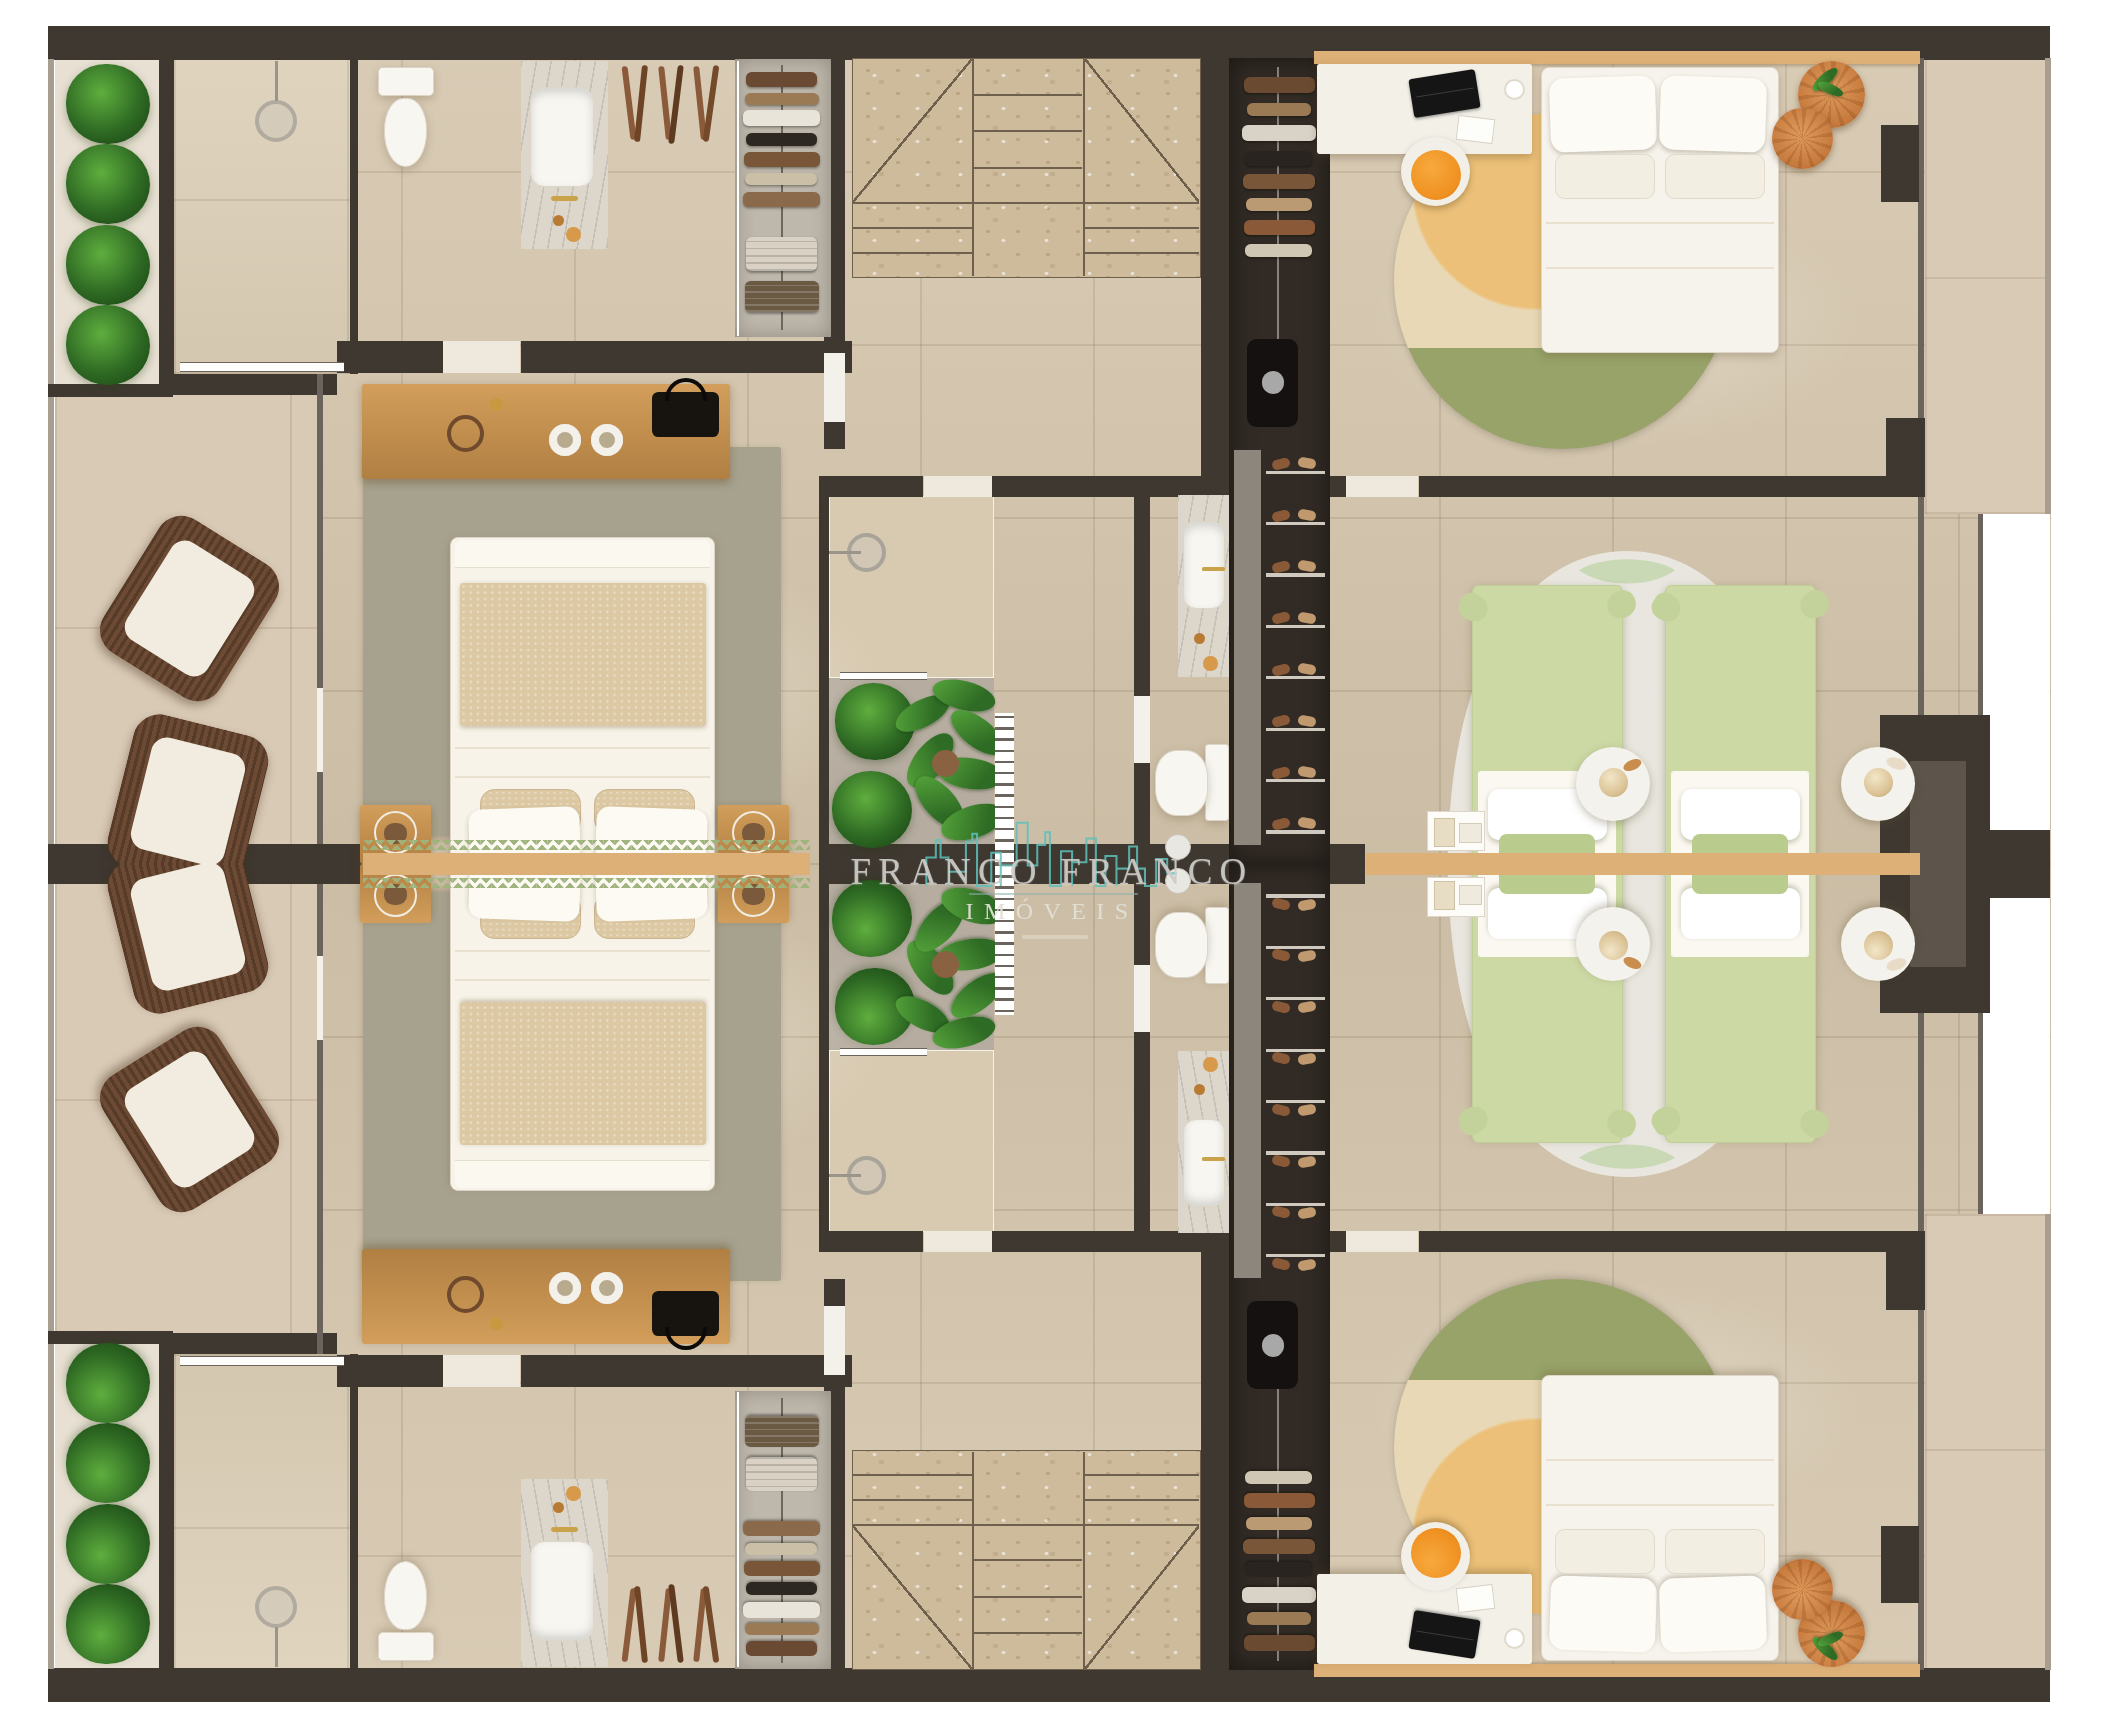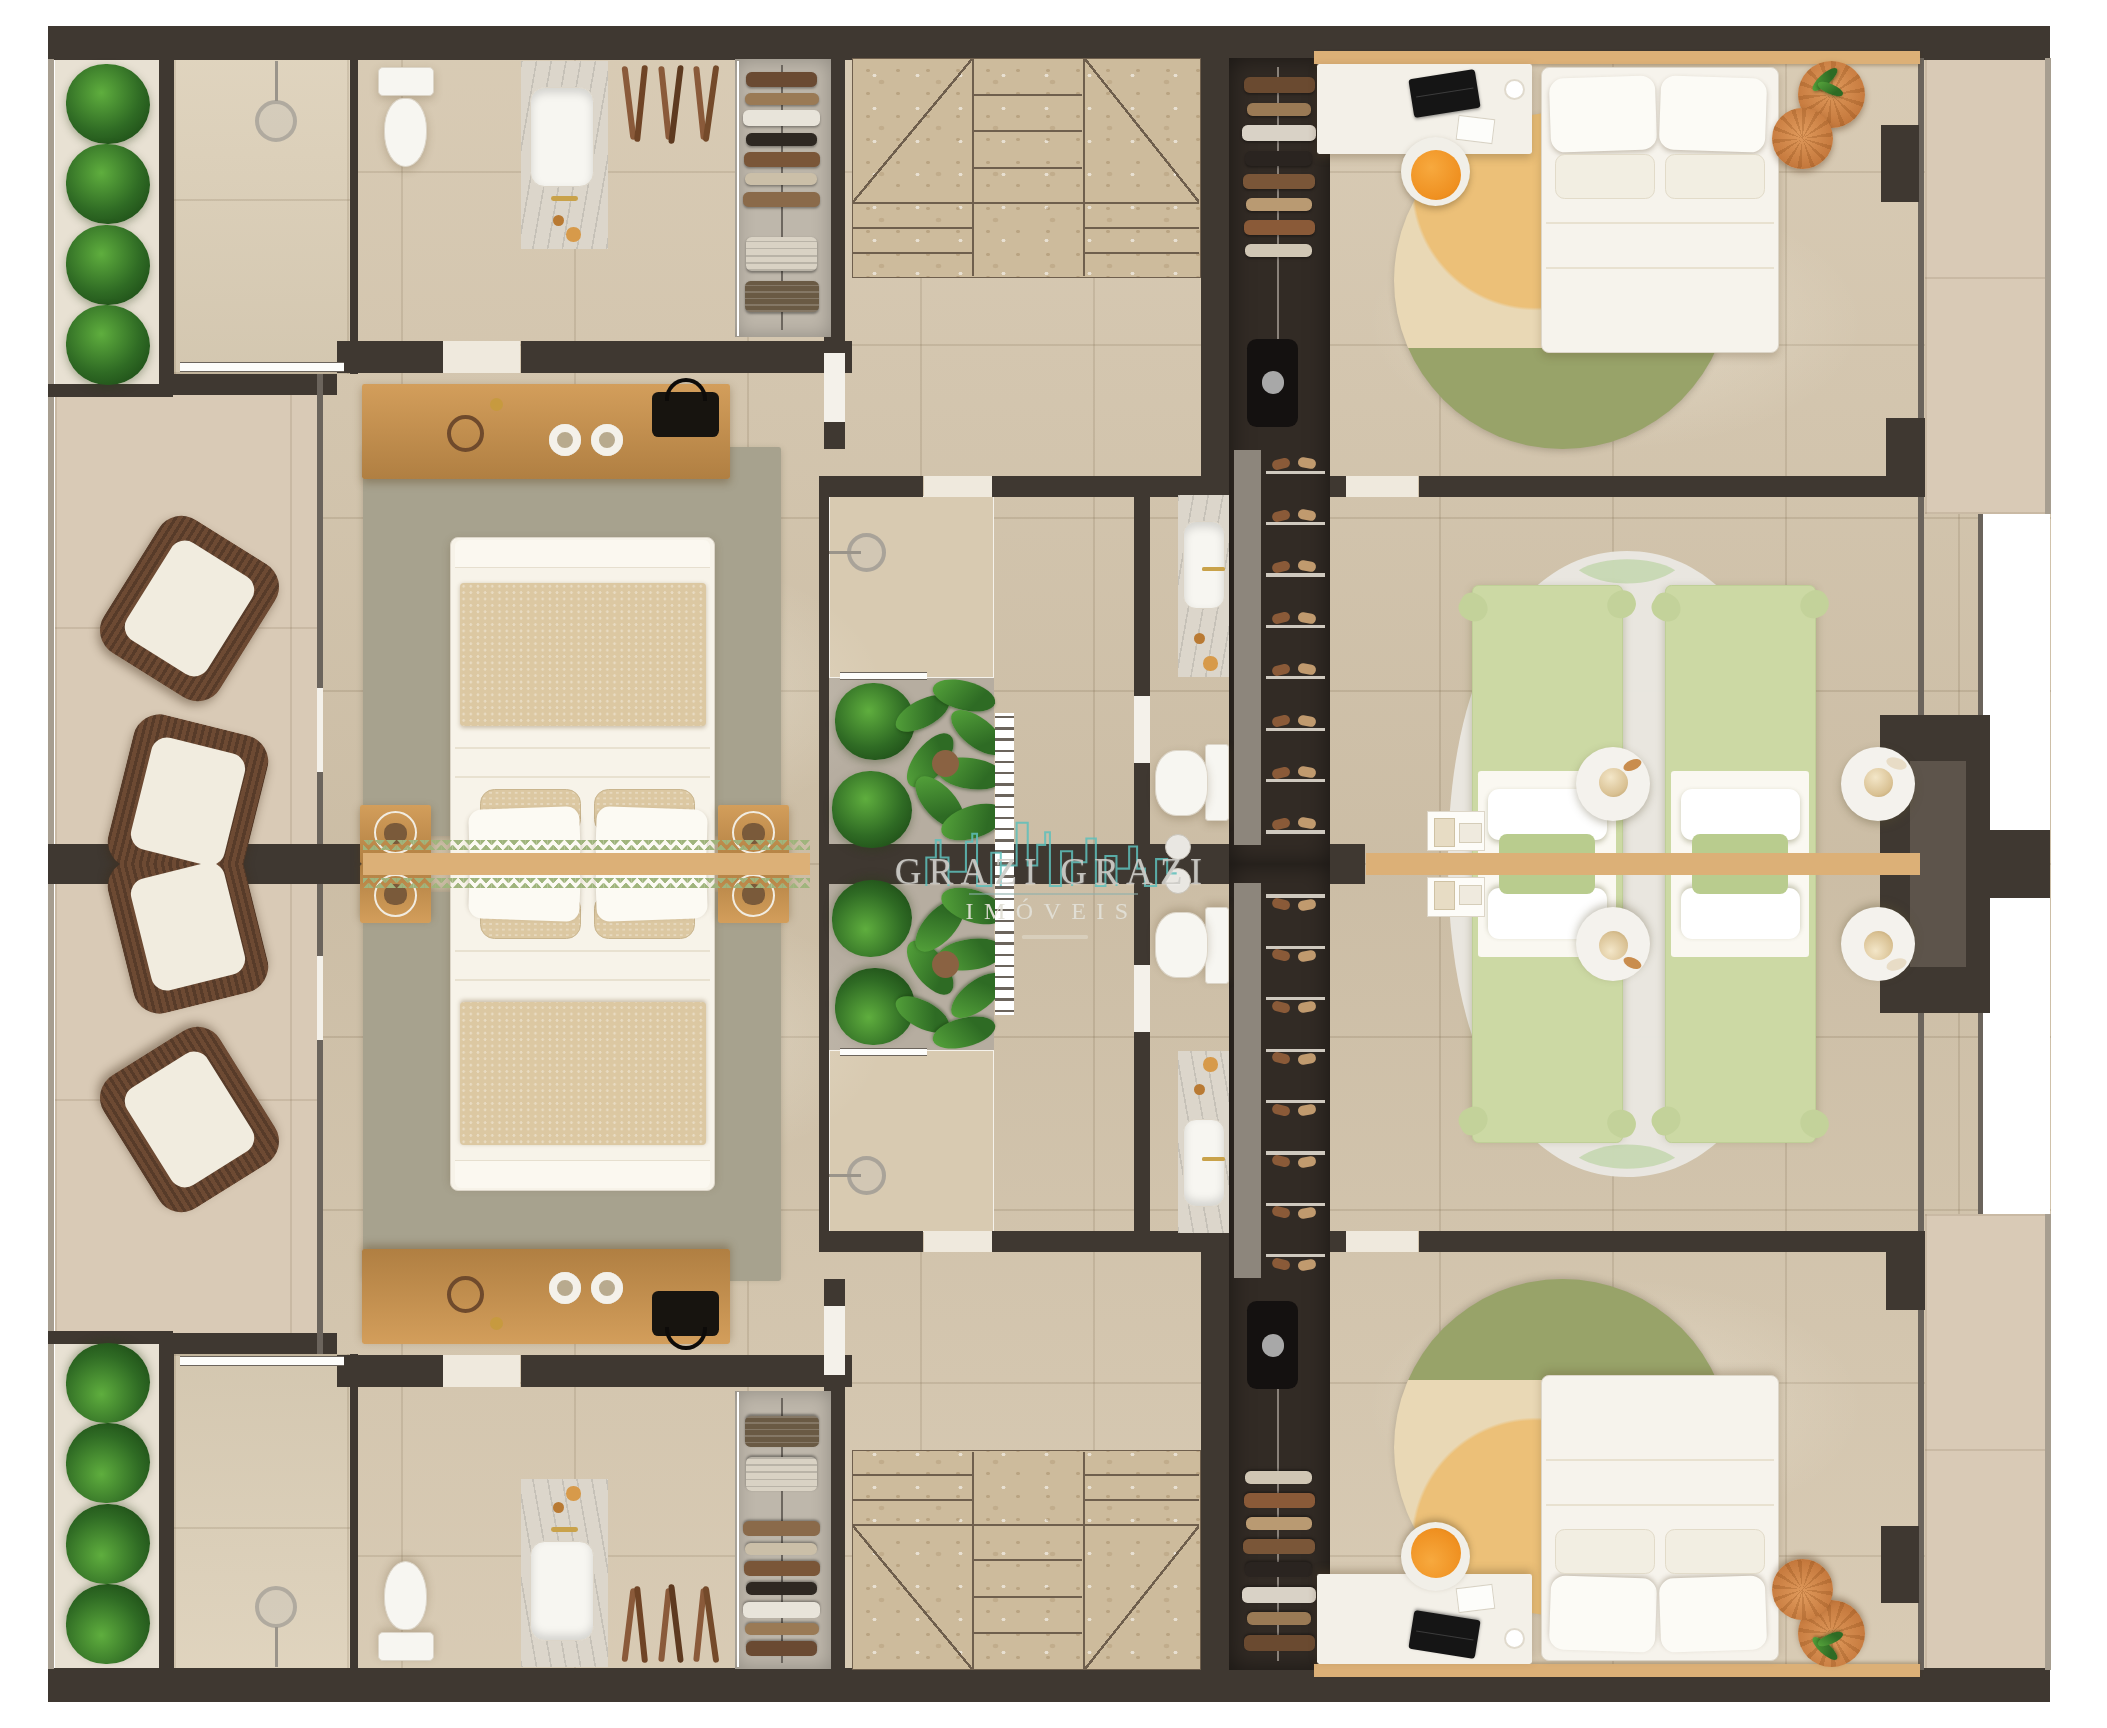--- a/index.html
+++ b/index.html
@@ -646,20 +646,20 @@
     </div>
 
     <div class="abs zigzag" style="left:363px;top:840px;width:447px;height:9.6px;"></div>
     <div class="abs" style="left:363px;top:853px;width:447px;height:11.2px;background:var(--woodLight);"></div>
     <div class="abs" style="left:1366px;top:853px;width:554px;height:11.2px;background:var(--woodLight);"></div>
   </div>
     <div id="overlay">
     <svg class="abs" style="left:924px;top:810px;" width="255" height="103" viewBox="0 0 320 130">
       <path d="M2,96 L2,60 L14,60 L14,38 L20,38 L20,60 L30,60 L30,96 L30,78 L52,78 L52,40 L60,40 L60,30 L66,30 L66,96 L84,96 L84,54 L96,54 L96,96 L96,70 L116,70 L116,16 L130,16 L130,70 L142,70 L142,44 L152,44 L152,28 L158,28 L158,96 L172,96 L172,52 L186,52 L186,96 L186,66 L204,66 L204,36 L216,36 L216,96 L228,96 L228,58 L242,58 L242,96 L242,74 L258,74 L258,46 L268,46 L268,74 L278,74 L278,96 L292,96 L292,62 L306,62 L306,80 L318,80" fill="none" stroke="var(--teal)" stroke-width="2.6" opacity="0.85"></path>
     </svg>
-    <div class="wm-title">GRAZI GRAZI</div>
+    <div class="wm-title">FRANCO FRANCO</div>
     <div class="wm-rule"></div>
     <div class="wm-sub">IMÓVEIS</div>
     <div class="wm-fine"></div>
   </div>
 
 </div>
 
 
 </body></html>

